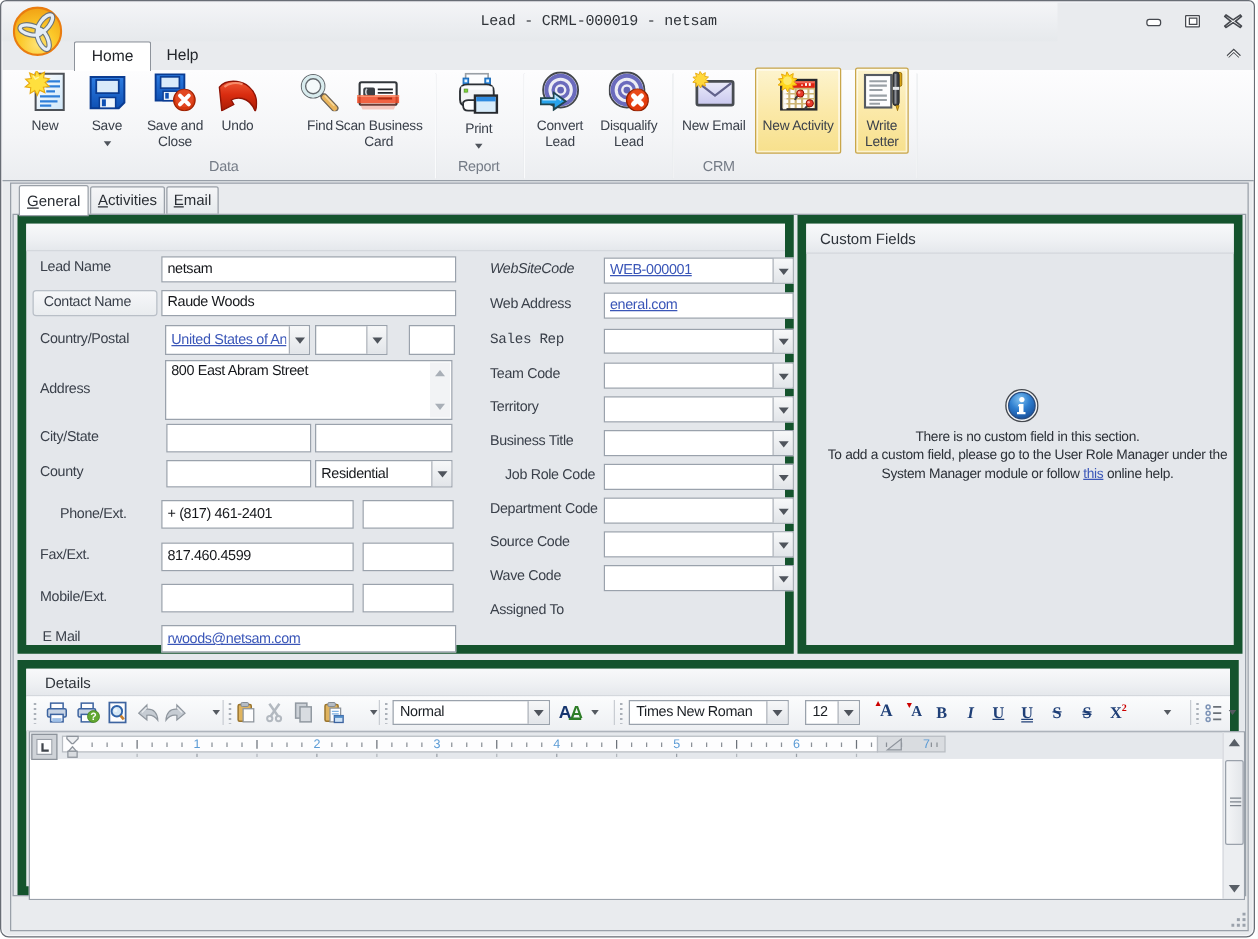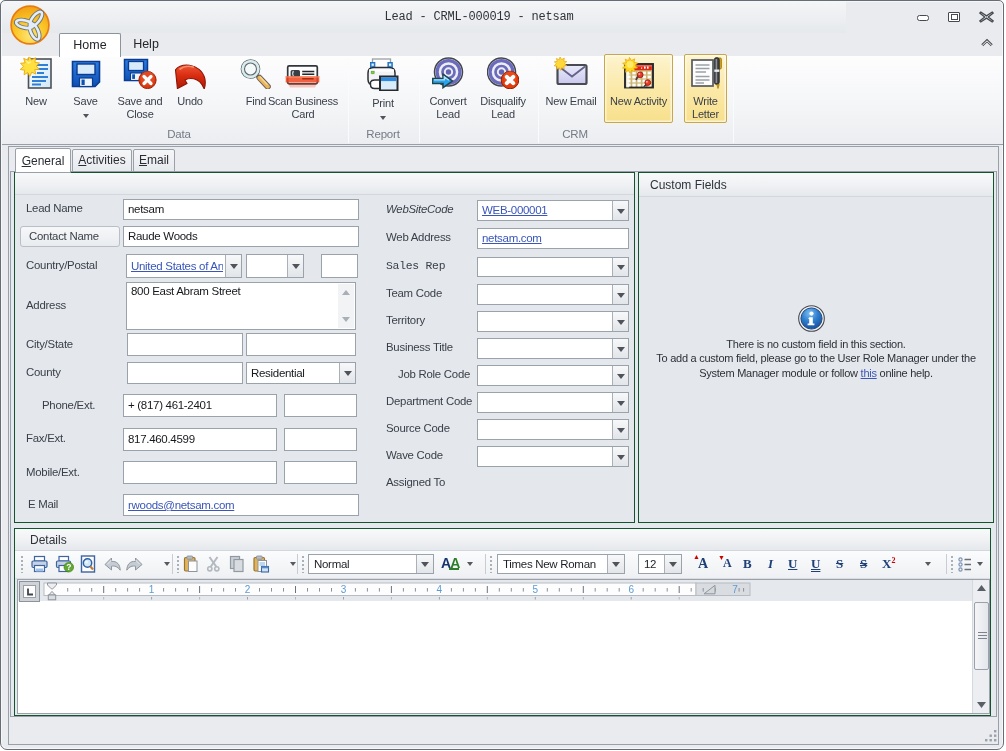--- a/index.html
+++ b/index.html
@@ -32,21 +32,21 @@
 .hl { background:linear-gradient(#fdf4cf,#fbe9a9 50%,#f7e08c); border:1px solid #c9a64a; border-radius:2px; box-shadow:inset 0 0 0 1.5px rgba(255,255,255,0.6); }
 .dropcaret { width:0; height:0; border-left:3px solid transparent; border-right:3px solid transparent; border-top:4px solid #4f545c; display:inline-block; }
 
 #pagetabs { position:absolute; left:8px; top:147px; width:989px; height:24px; }
 .ptab { position:absolute; top:1px; height:23px; background:linear-gradient(#f5f6f8,#e7eaed); border:1px solid #9aa0a8; border-radius:2px 2px 0 0; font-size:12px; color:#2a2e34; text-align:center; line-height:21px; }
 .ptab.active { background:#fff; top:0px; height:25px; z-index:6; line-height:24px; }
 u.ac { text-decoration:underline; }
 
 #outer { position:absolute; left:9px; top:170px; width:987px; height:546px; border:1px solid #98a0a9; background:#e5e8ec; }
 
-.panel { position:absolute; border:1px solid #14532d; background:#e4e7eb; }
+.panel { position:absolute; border:7px solid #14532d; background:#e4e7eb; }
 .panel .phead { position:absolute; left:0; top:0; width:100%; height:22px; background:linear-gradient(#f8f9fa,#eef0f3 60%,#e5e8ec); border-bottom:1px solid #d4d8dd; font-size:12px; color:#2e333a; line-height:22px; }
 
 .flabel { position:absolute; font-size:11.4px; letter-spacing:-0.25px; color:#3a404a; white-space:nowrap; }
 .tb { position:absolute; background:#fff; border:1px solid #9aa2ac; font-size:11.5px; letter-spacing:-0.3px; color:#16181c; padding:0 0 0 4px; line-height:19px; white-space:nowrap; overflow:hidden; }
 .combo { position:absolute; background:#fff; border:1px solid #9aa2ac; font-size:11.5px; letter-spacing:-0.3px; color:#16181c; }
 .combo .ctext { position:absolute; left:4px; top:0; bottom:0; right:18px; line-height:20px; white-space:nowrap; overflow:hidden; }
 .combo .carr { position:absolute; right:0; top:0; bottom:0; width:16px; background:linear-gradient(#f7f8f9,#e2e5e9); border-left:1px solid #aab0b8; }
 .combo .carr:after { content:""; position:absolute; left:50%; top:50%; margin:-2px 0 0 -4px; border-left:4px solid transparent; border-right:4px solid transparent; border-top:5px solid #4f545c; }
 a.lnk { color:#3a56b8; text-decoration:underline; }
 
@@ -398,21 +398,21 @@
     <div class="flabel" style="left:371px;top:195px;margin-left:12px;">Job Role Code</div>
     <div class="flabel" style="left:371px;top:222px;">Department Code</div>
     <div class="flabel" style="left:371px;top:249px;">Source Code</div>
     <div class="flabel" style="left:371px;top:276px;">Wave Code</div>
     <div class="flabel" style="left:371px;top:303px;">Assigned To</div>
 
     <div class="combo" style="left:462px;top:27px;width:152px;height:21px;">
         <div class="ctext" style="line-height:19px;"><a class="lnk">WEB-000001</a></div>
         <div class="carr"></div>
       </div>
-    <div class="tb" style="left:462px;top:55px;width:152px;height:21px;line-height:19px;"><a class="lnk">netsam.com</a></div>
+    <div class="tb" style="left:462px;top:55px;width:152px;height:21px;line-height:19px;"><a class="lnk">eneral.com</a></div>
     <div class="combo" style="left:462px;top:84px;width:152px;height:20px;">
         <div class="carr"></div>
       </div>
     <div class="combo" style="left:462px;top:111px;width:152px;height:21px;">
         <div class="carr"></div>
       </div>
     <div class="combo" style="left:462px;top:138px;width:152px;height:21px;">
         <div class="carr"></div>
       </div>
     <div class="combo" style="left:462px;top:165px;width:152px;height:21px;">

